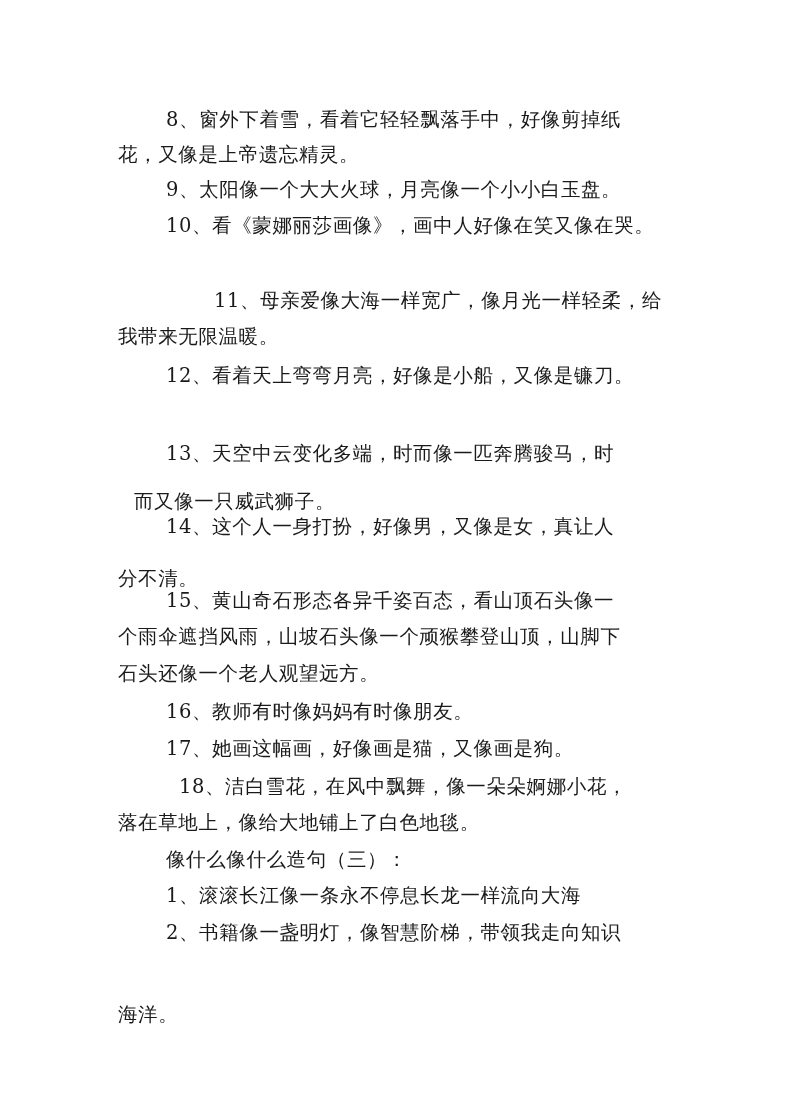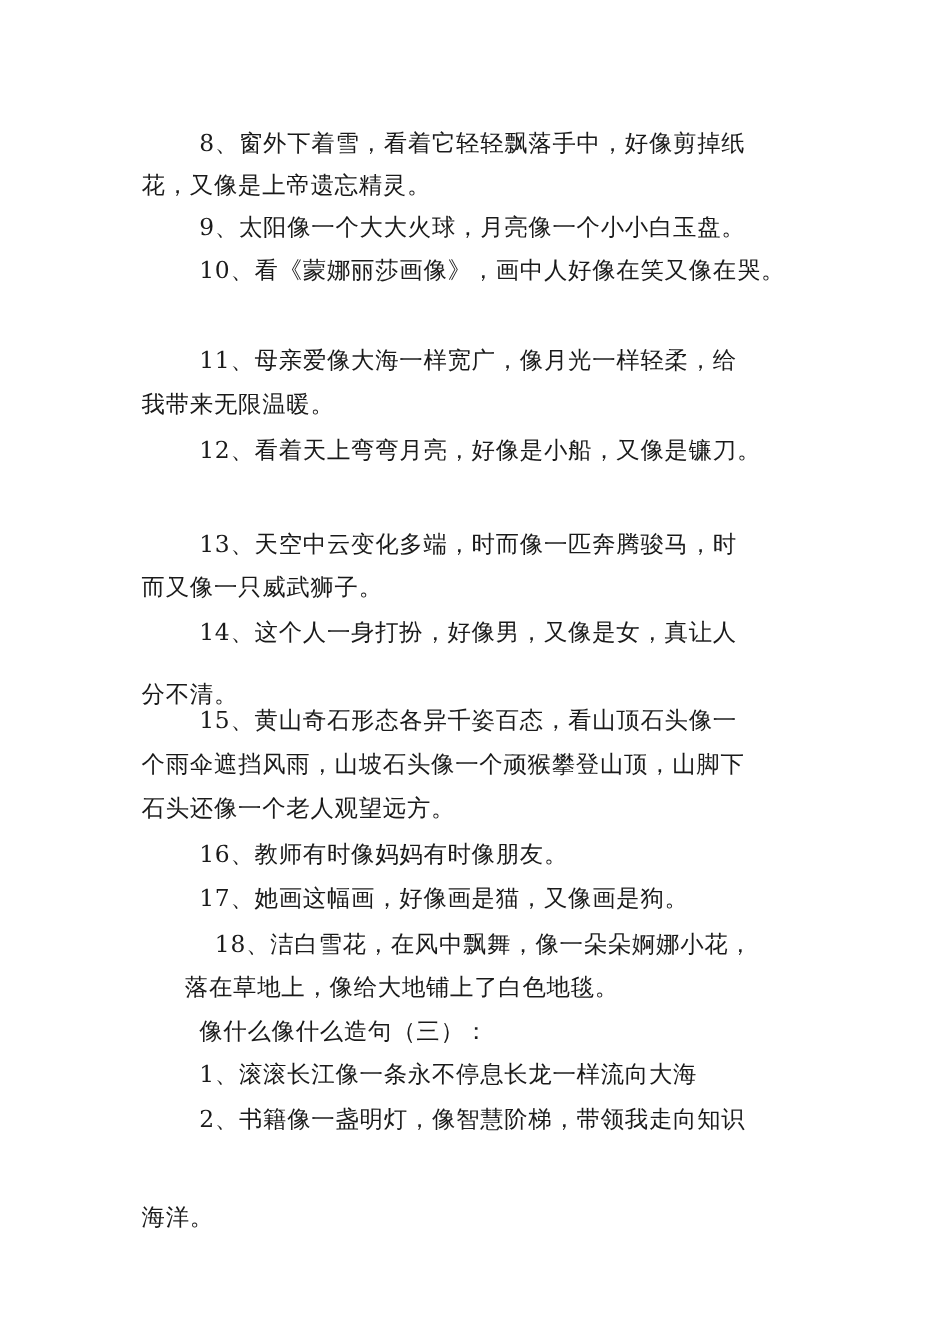--- a/index.html
+++ b/index.html
@@ -22,41 +22,41 @@
 
 <div class="page">
 
   <div class="line indent" style="top:107px;">8、窗外下着雪，看着它轻轻飘落手中，好像剪掉纸</div>
   <div class="line" style="top:142px;">花，又像是上帝遗忘精灵。</div>
 
   <div class="line indent" style="top:177px;">9、太阳像一个大大火球，月亮像一个小小白玉盘。</div>
 
   <div class="line indent" style="top:213px;">10、看《蒙娜丽莎画像》，画中人好像在笑又像在哭。</div>
 
-  <div class="line indent" style="top:288px;">11、母亲爱像大海一样宽广，像月光一样轻柔，给</div>
+  <div class="line indent" style="top:288px;margin-left:48px;">11、母亲爱像大海一样宽广，像月光一样轻柔，给</div>
   <div class="line" style="top:324px;">我带来无限温暖。</div>
 
   <div class="line indent" style="top:363px;">12、看着天上弯弯月亮，好像是小船，又像是镰刀。</div>
 
   <div class="line indent" style="top:441px;">13、天空中云变化多端，时而像一匹奔腾骏马，时</div>
-  <div class="line" style="top:477px;">而又像一只威武狮子。</div>
+  <div class="line" style="top:489px;margin-left:16px;">而又像一只威武狮子。</div>
 
   <div class="line indent" style="top:514px;">14、这个人一身打扮，好像男，又像是女，真让人</div>
   <div class="line" style="top:566px;">分不清。</div>
 
   <div class="line indent" style="top:588px;">15、黄山奇石形态各异千姿百态，看山顶石头像一</div>
   <div class="line" style="top:624px;">个雨伞遮挡风雨，山坡石头像一个顽猴攀登山顶，山脚下</div>
   <div class="line" style="top:661px;">石头还像一个老人观望远方。</div>
 
   <div class="line indent" style="top:699px;">16、教师有时像妈妈有时像朋友。</div>
 
   <div class="line indent" style="top:736px;">17、她画这幅画，好像画是猫，又像画是狗。</div>
 
   <div class="line indent" style="top:774px;margin-left:13px;">18、洁白雪花，在风中飘舞，像一朵朵婀娜小花，</div>
-  <div class="line" style="top:810px;margin-left:36px;">落在草地上，像给大地铺上了白色地毯。</div>
+  <div class="line" style="top:810px;">落在草地上，像给大地铺上了白色地毯。</div>
 
   <div class="line indent" style="top:847px;">像什么像什么造句（三）：</div>
 
   <div class="line indent" style="top:883px;">1、滚滚长江像一条永不停息长龙一样流向大海</div>
 
   <div class="line indent" style="top:920px;">2、书籍像一盏明灯，像智慧阶梯，带领我走向知识</div>
   <div class="line" style="top:958px;margin-top:44px;">海洋。</div>
 
 </div>
 

